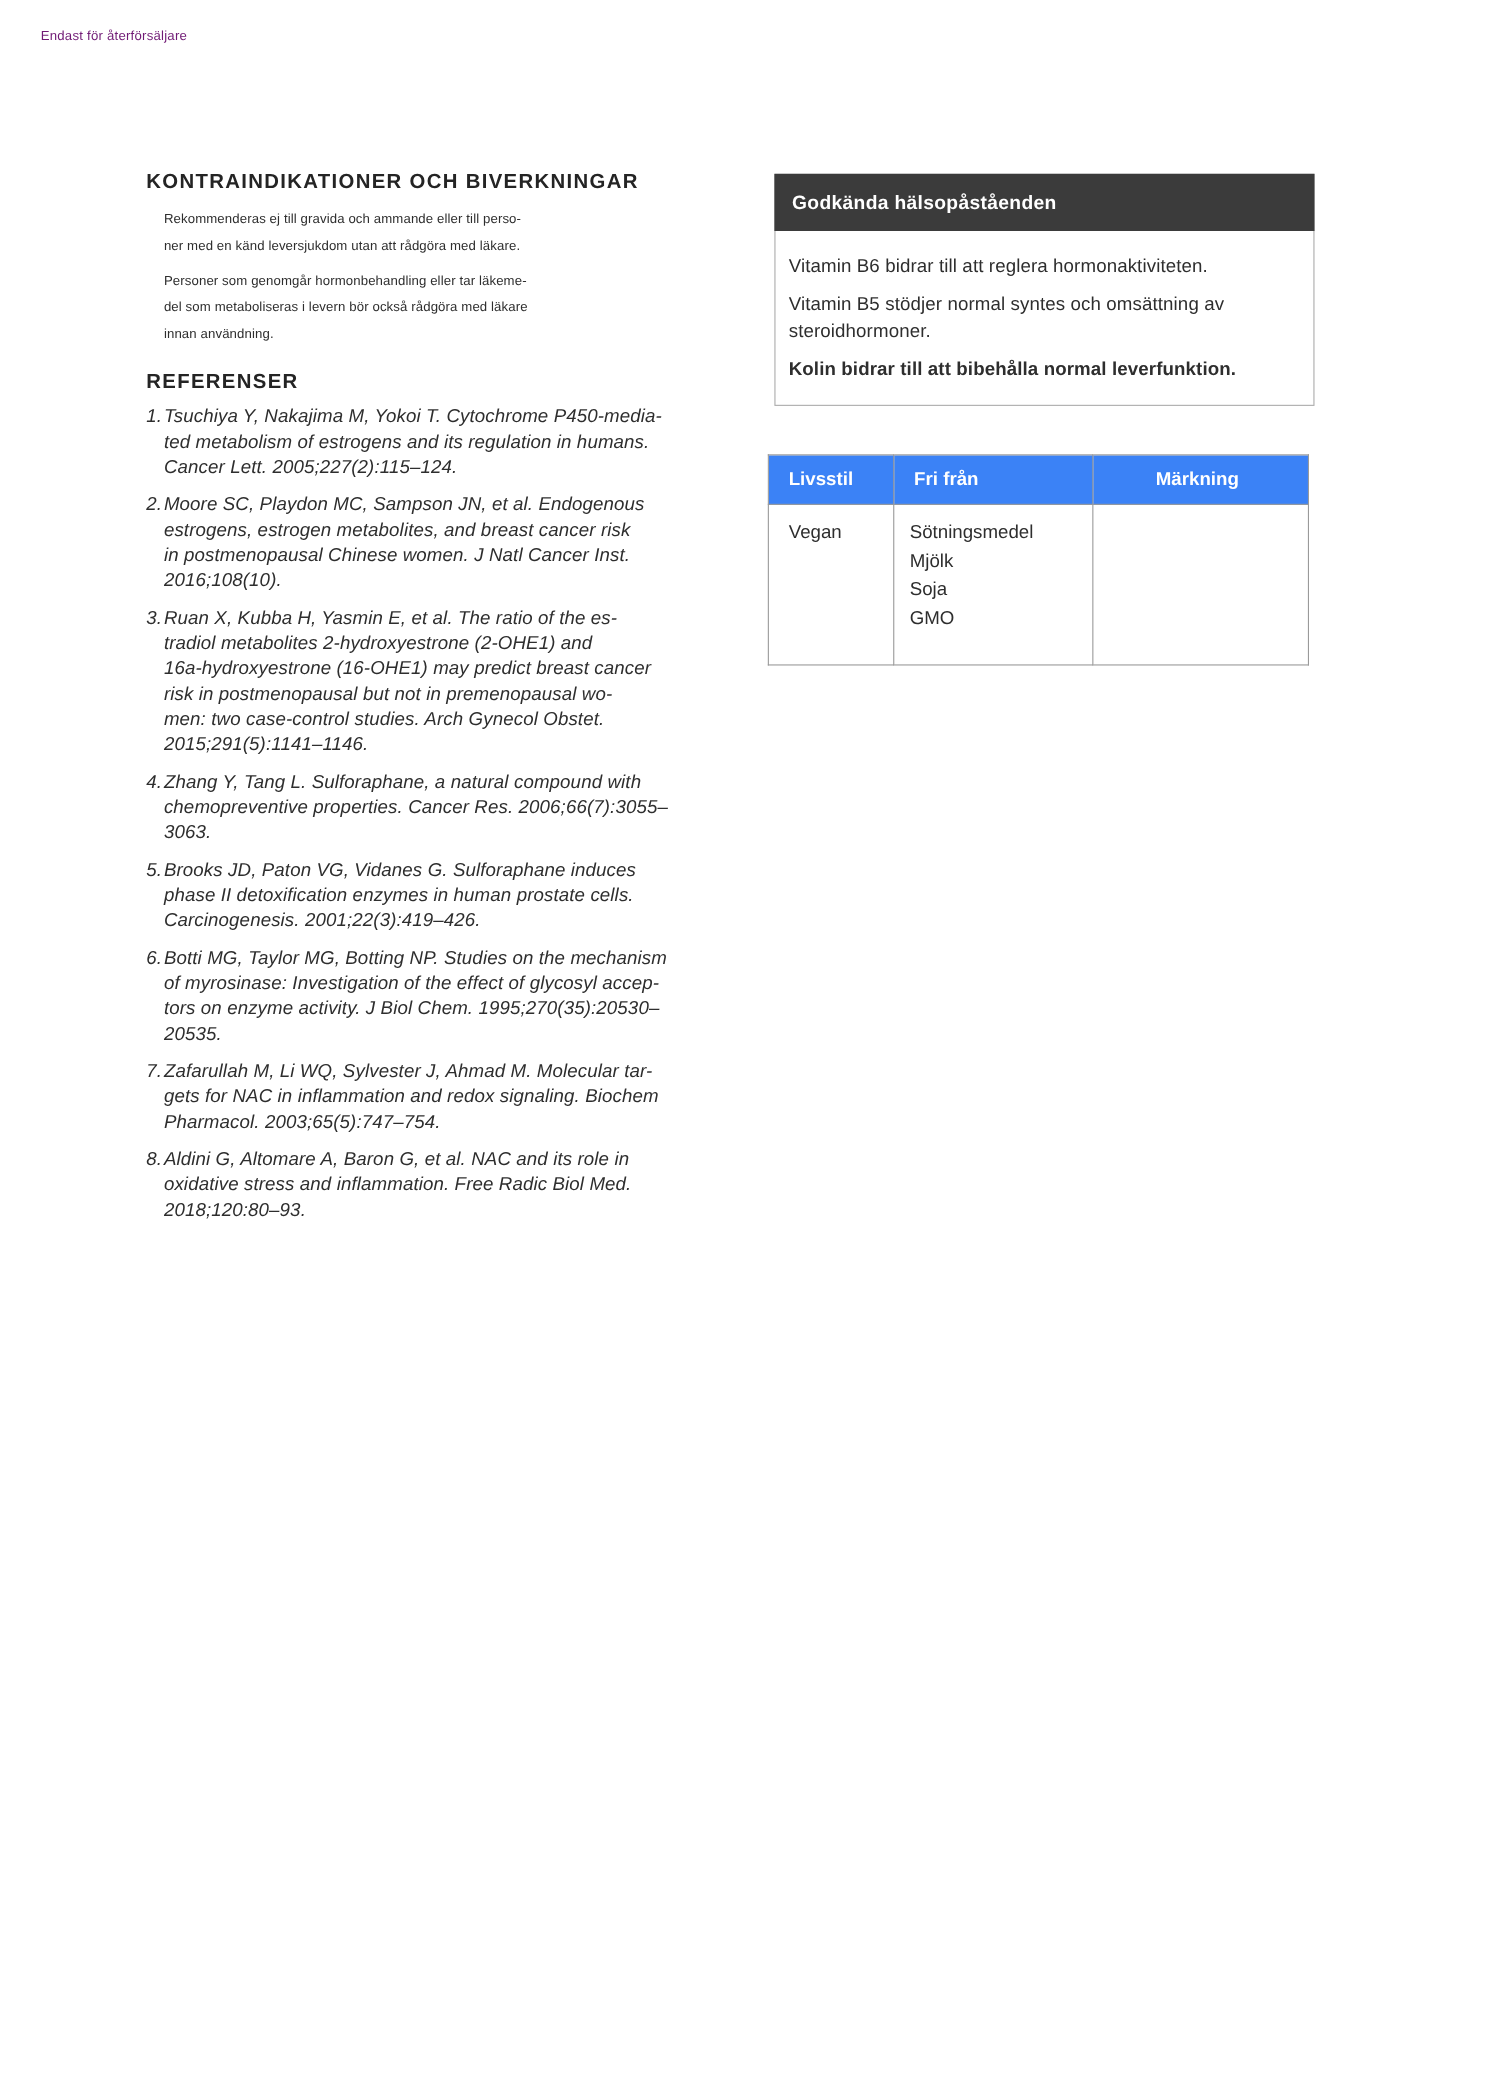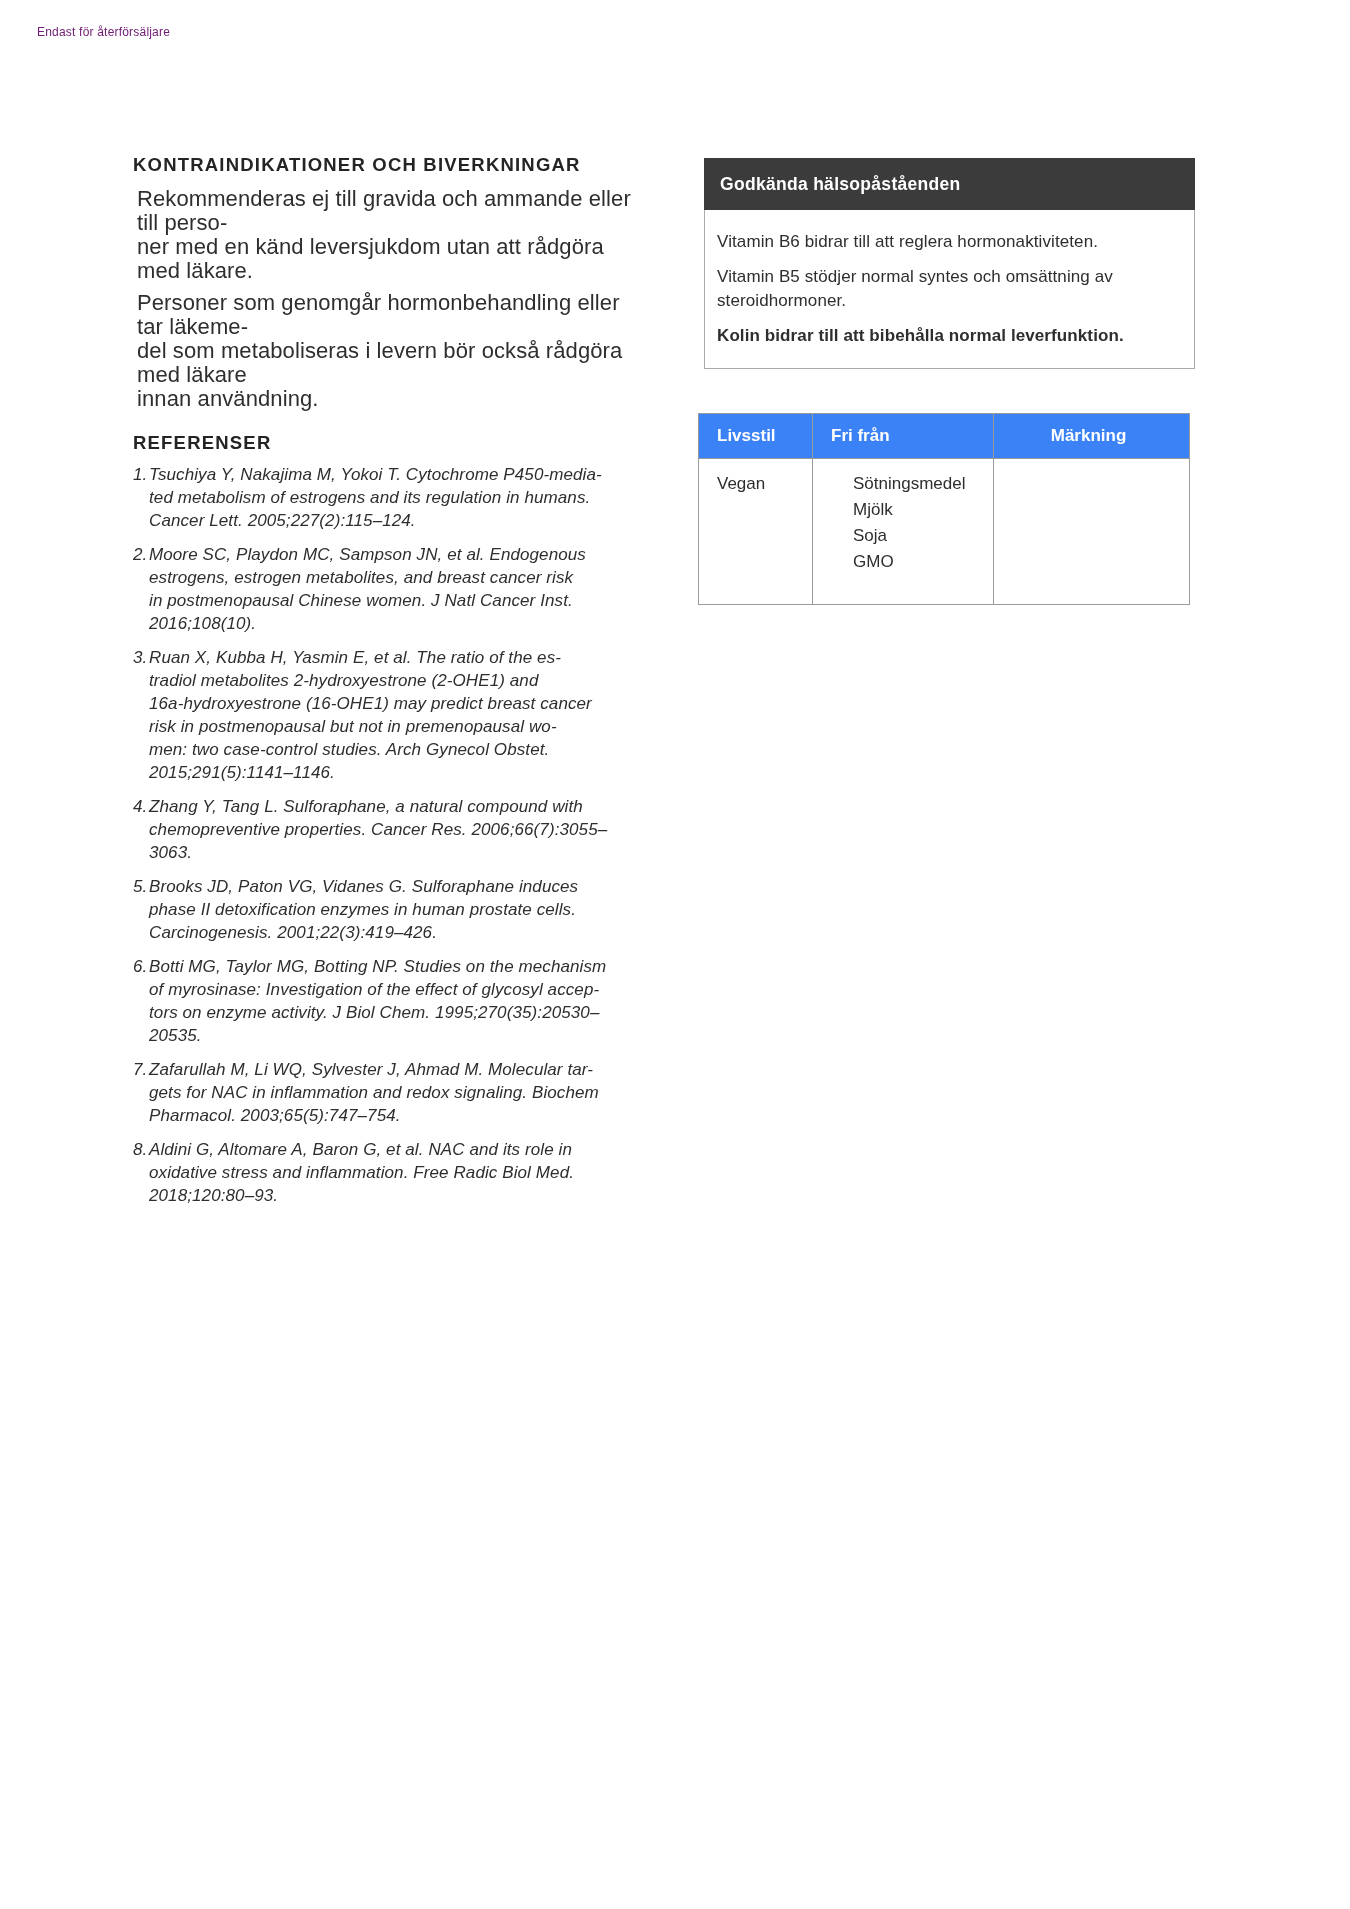--- a/index.html
+++ b/index.html
@@ -28,25 +28,25 @@
   }
   .section-heading {
     font-size: 18.5px;
     line-height: 23px;
     font-weight: bold;
     letter-spacing: 1.2px;
     color: #242424;
     margin: 0 0 11px 0;
   }
   .body-para {
-    font-size: 22px;
+    font-size: 12px;
     line-height: 24px;
     letter-spacing: 0.1px;
     white-space: pre-line;
-    margin: 0 0 8px 4px;
+    margin: 0 0 8px 16px;
     color: #2e2e2e;
   }
   .refs-heading {
     margin: 20px 0 9px 0;
   }
   .ref-item {
     display: flex;
     font-style: italic;
     font-size: 17px;
     line-height: 23px;
@@ -115,21 +115,21 @@
     border: 1px solid #9a9a9a;
     vertical-align: top;
     font-size: 17px;
     line-height: 26px;
     padding: 12px 6px 12px 18px;
     height: 146px;
     box-sizing: border-box;
     white-space: pre-line;
     color: #2e2e2e;
   }
-  .lifestyle-table td.col-fri { padding-left: 40px; }
+  .lifestyle-table td.col-fri { padding-left: 14px; }
 </style>
 </head>
 <body>
 
 <div class="page">
 
   <div class="top-note">Endast för återförsäljare</div>
 
   <div class="left-col">
 

